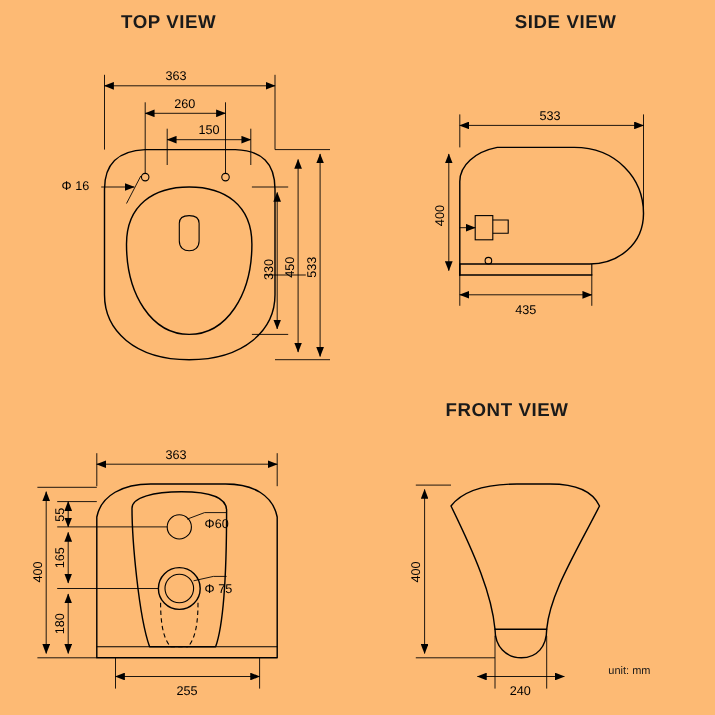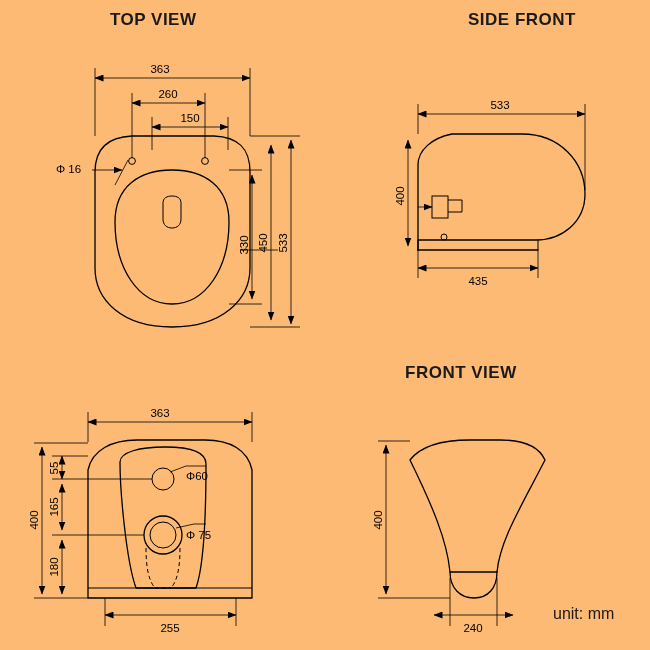--- a/index.html
+++ b/index.html
@@ -27,21 +27,21 @@
     white-space: nowrap;
   }
   #title-top    { left: 110px; top: 10px; }
   #title-side   { left: 468px; top: 10px; }
   #title-back   { left: 108px; top: 363px; }
   #title-front  { left: 405px; top: 363px; }
   #unit-label {
     position: absolute;
     left: 553px;
     top: 605px;
-    font-size: 16px;
+    font-size: 10px;
     color: #1a1a1a;
     white-space: nowrap;
     text-align: center;
   }
   svg.drawing {
     position: absolute;
     left: 0;
     top: 0;
     width: 650px;
     height: 650px;
@@ -80,21 +80,21 @@
     stroke-width: 0.8;
   }
   .arrowhead { fill: #000000; }
 </style>
 </head>
 <body>
 
 <div id="sheet">
 
   <div class="view-title" id="title-top">TOP VIEW</div>
-  <div class="view-title" id="title-side">SIDE FRONT</div>
+  <div class="view-title" id="title-side">SIDE VIEW</div>
   <div class="view-title" id="title-front">FRONT  VIEW</div>
 
   <div id="unit-label">unit: mm</div>
 
   <svg class="drawing" viewBox="0 0 650 650">
     <defs>
       <marker id="ar" markerWidth="9" markerHeight="7" refX="8.5" refY="3.5" orient="auto" markerUnits="userSpaceOnUse">
         <path class="arrowhead" d="M0,0 L9,3.5 L0,7 z"></path>
       </marker>
       <marker id="arS" markerWidth="9" markerHeight="7" refX="0.5" refY="3.5" orient="auto" markerUnits="userSpaceOnUse">

